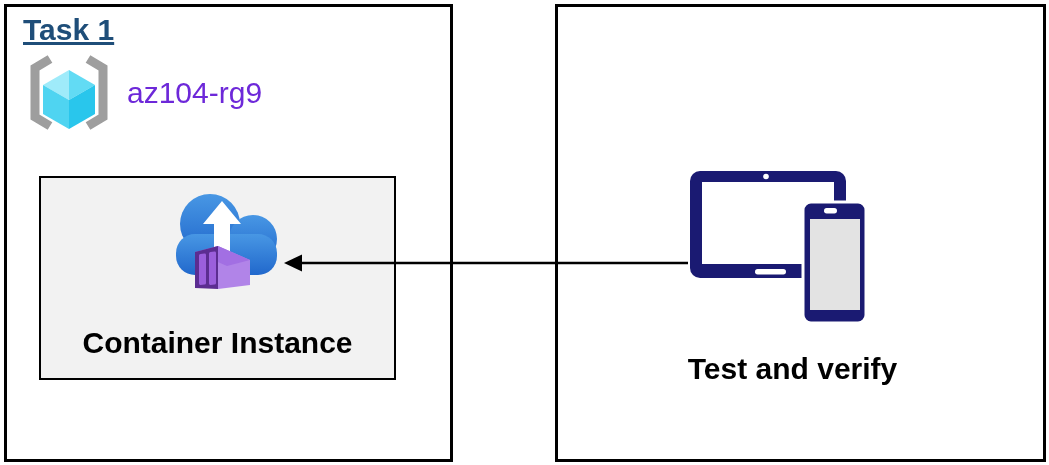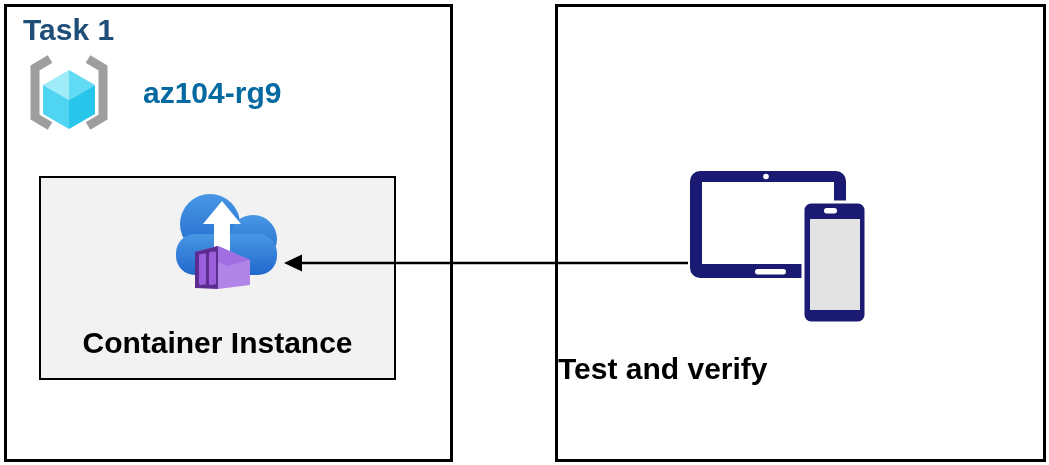--- a/index.html
+++ b/index.html
@@ -19,48 +19,48 @@
   .task1{left:4px;top:4px;width:449px;height:458px;}
   .task2{left:555px;top:4px;width:491px;height:458px;}
   .task-title{
     position:absolute;
     font-size:30px;
     font-weight:bold;
     color:#1F4E79;
     line-height:1.15;
     white-space:nowrap;
   }
-  .task1 .task-title{left:16px;top:6px;}
+  .task1 .task-title{left:16px;top:6px;text-decoration:underline;}
   .task2 .task-title{left:24px;top:6px;}
   .rg-row{
     position:absolute;
     left:18px;top:48px;
     display:flex;align-items:center;gap:14px;
   }
   .rg-name{
-    font-size:30px;font-weight:bold;color:#0369a1;white-space:nowrap;margin-left:16px;
+    font-size:30px;font-weight:normal;color:#6d28d9;white-space:nowrap;
   }
   .inner-box{
     position:absolute;
     left:32px;top:169px;width:357px;height:204px;
     background:#F2F2F2;
     border:2px solid #000000;
     box-sizing:border-box;
   }
   .ci-icon{position:absolute;left:133px;top:12px;}
   .inner-label{
     position:absolute;left:0;right:0;top:148px;
     text-align:center;
     font-size:30px;font-weight:bold;color:#000000;
     white-space:nowrap;
   }
   .devices-icon{position:absolute;left:130px;top:159px;}
   .task2-label{
     position:absolute;left:0;right:16px;top:345px;
-    text-align:left;
+    text-align:center;
     font-size:30px;font-weight:bold;color:#000000;
     white-space:nowrap;
   }
   .arrow-overlay{
     position:absolute;left:0;top:0;width:1049px;height:465px;
     z-index:5;pointer-events:none;
   }
 </style>
 </head>
 <body>

